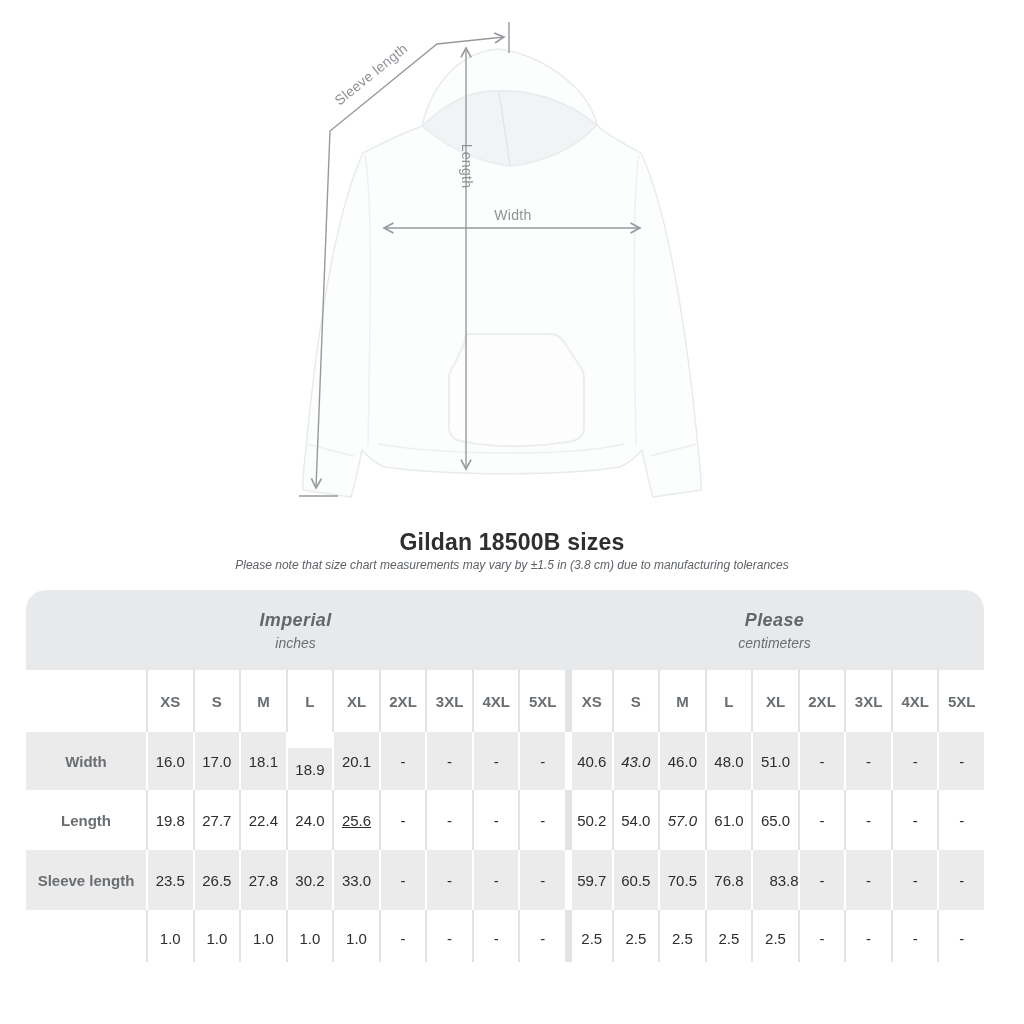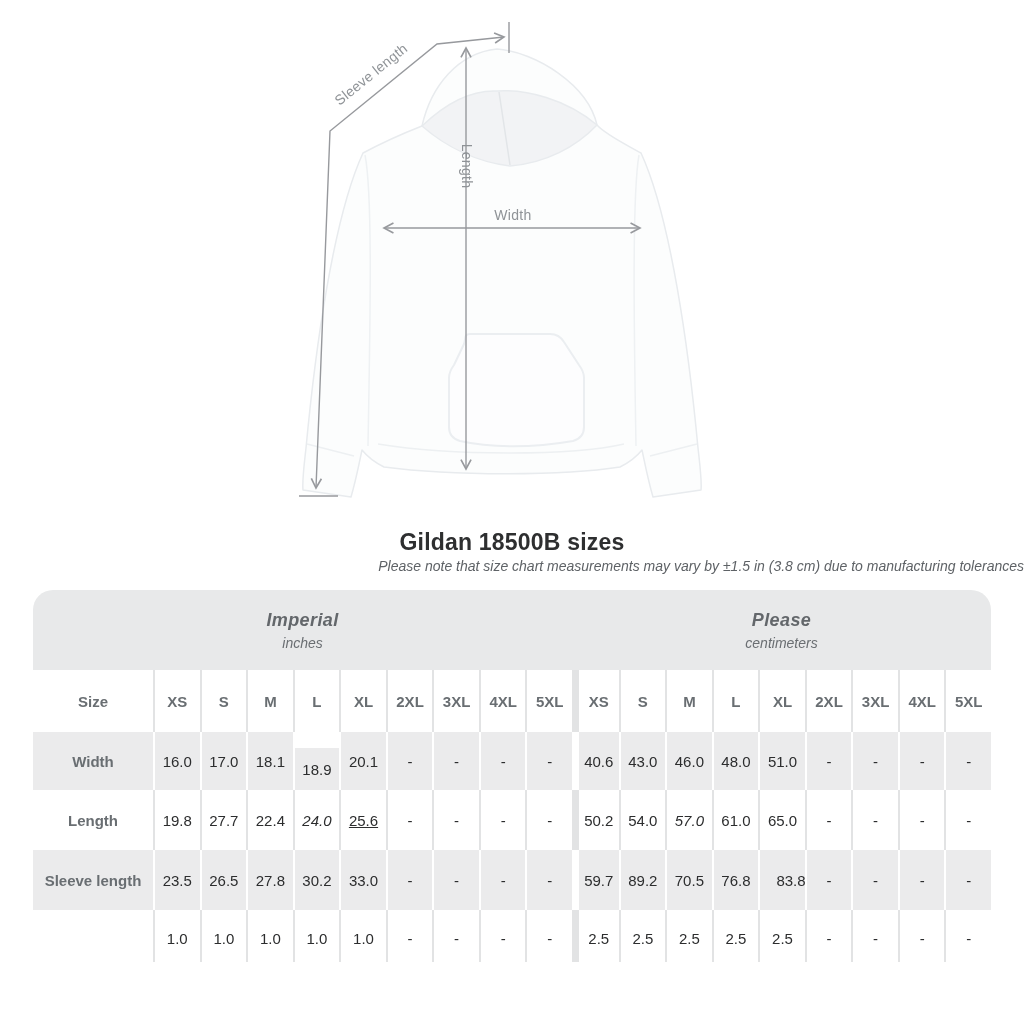--- a/index.html
+++ b/index.html
@@ -5,23 +5,23 @@
   html,body{margin:0;padding:0}
   body{
     width:1024px;height:1024px;background:#fff;position:relative;overflow:hidden;
     font-family:"Liberation Sans","DejaVu Sans",sans-serif;
     --band:#e8e9ea; --stripe:#ebebec;
   }
   .hoodie{position:absolute;top:0;left:0}
   .dlabel{font-size:14px;fill:#8f9397;letter-spacing:.3px}
   .title{position:absolute;top:529px;left:0;width:100%;text-align:center;
     font-size:23px;font-weight:bold;color:#2e2f30;letter-spacing:.2px}
-  .subtitle{position:absolute;top:558px;left:0;width:100%;text-align:right;
-    font-size:14px;font-style:italic;color:#5e6266}
-  .sizetable{position:absolute;left:33px;top:590px;width:958px;height:372px;
+  .subtitle{position:absolute;top:558px;left:0;width:100%;text-align:center;
+    font-size:12px;font-style:italic;color:#5e6266}
+  .sizetable{position:absolute;left:26px;top:590px;width:958px;height:372px;
     display:grid;grid-template-columns:120px repeat(18,1fr);
     grid-template-rows:80px 62px 58px 60px 60px 57px 23px;
     border-radius:20px 20px 12px 12px;overflow:hidden}
   .cell{display:flex;align-items:center;justify-content:center;background:#fff;min-width:0}
   .band{background:var(--band);display:flex;flex-direction:column;align-items:center;justify-content:center;gap:4px}
   .unit-name{font-size:18px;font-weight:bold;font-style:italic;color:#63676b;letter-spacing:.4px}
   .unit-sub{font-size:14px;font-style:italic;color:#6a6e72}
   .head{font-size:15px;font-weight:bold;color:#696e72}
   .lab{font-size:15px;font-weight:bold;color:#696e72}
   .val{font-size:15px;color:#2c2d2e}
@@ -100,21 +100,20 @@
 
 <div class="sizetable" id="sizetable">
     <div class="band" style="grid-area: 1 / 1 / auto / 11;">
       <div class="unit-name">Imperial</div>
       <div class="unit-sub">inches</div>
     </div>
     <div class="band" style="grid-area: 1 / 11 / auto / 20;">
       <div class="unit-name">Please</div>
       <div class="unit-sub">centimeters</div>
     </div>
-    <div class="cell head" style="grid-area: 2 / 1;">Size</div>
     <div class="cell head sep" style="grid-area: 2 / 2;">XS</div>
     <div class="cell head sep" style="grid-area: 2 / 3;">S</div>
     <div class="cell head sep" style="grid-area: 2 / 4;">M</div>
     <div class="cell head sep" style="grid-area: 2 / 5;">L</div>
     <div class="cell head sep" style="grid-area: 2 / 6;">XL</div>
     <div class="cell head sep" style="grid-area: 2 / 7;">2XL</div>
     <div class="cell head sep" style="grid-area: 2 / 8;">3XL</div>
     <div class="cell head sep" style="grid-area: 2 / 9;">4XL</div>
     <div class="cell head sep" style="grid-area: 2 / 10;">5XL</div>
     <div class="cell head sep mid" style="grid-area: 2 / 11;">XS</div>
@@ -130,33 +129,33 @@
     <div class="cell val g sepw" style="grid-area: 3 / 2;">16.0</div>
     <div class="cell val g sepw" style="grid-area: 3 / 3;">17.0</div>
     <div class="cell val g sepw" style="grid-area: 3 / 4;">18.1</div>
     <div class="cell val g sepw" style="grid-area: 3 / 5; margin-top: 16px;">18.9</div>
     <div class="cell val g sepw" style="grid-area: 3 / 6;">20.1</div>
     <div class="cell val g sepw" style="grid-area: 3 / 7;">-</div>
     <div class="cell val g sepw" style="grid-area: 3 / 8;">-</div>
     <div class="cell val g sepw" style="grid-area: 3 / 9;">-</div>
     <div class="cell val g sepw" style="grid-area: 3 / 10;">-</div>
     <div class="cell val g sepw mid" style="grid-area: 3 / 11;">40.6</div>
-    <div class="cell val g sepw" style="grid-area: 3 / 12;">43.0</div>
+    <div class="cell val g sepw" style="grid-area: 3 / 12; font-style: italic;">43.0</div>
     <div class="cell val g sepw" style="grid-area: 3 / 13;">46.0</div>
     <div class="cell val g sepw" style="grid-area: 3 / 14;">48.0</div>
     <div class="cell val g sepw" style="grid-area: 3 / 15;">51.0</div>
     <div class="cell val g sepw" style="grid-area: 3 / 16;">-</div>
     <div class="cell val g sepw" style="grid-area: 3 / 17;">-</div>
     <div class="cell val g sepw" style="grid-area: 3 / 18;">-</div>
     <div class="cell val g sepw" style="grid-area: 3 / 19;">-</div>
     <div class="cell lab" style="grid-area: 4 / 1;">Length</div>
     <div class="cell val sep" style="grid-area: 4 / 2;">19.8</div>
     <div class="cell val sep" style="grid-area: 4 / 3;">27.7</div>
     <div class="cell val sep" style="grid-area: 4 / 4;">22.4</div>
-    <div class="cell val sep" style="grid-area: 4 / 5; font-style: italic;">24.0</div>
+    <div class="cell val sep" style="grid-area: 4 / 5;">24.0</div>
     <div class="cell val sep" style="grid-area: 4 / 6; text-decoration: underline;">25.6</div>
     <div class="cell val sep" style="grid-area: 4 / 7;">-</div>
     <div class="cell val sep" style="grid-area: 4 / 8;">-</div>
     <div class="cell val sep" style="grid-area: 4 / 9;">-</div>
     <div class="cell val sep" style="grid-area: 4 / 10;">-</div>
     <div class="cell val sep mid" style="grid-area: 4 / 11; text-align: center;">50.2</div>
     <div class="cell val sep" style="grid-area: 4 / 12;">54.0</div>
     <div class="cell val sep" style="grid-area: 4 / 13; font-style: italic;">57.0</div>
     <div class="cell val sep" style="grid-area: 4 / 14;">61.0</div>
     <div class="cell val sep" style="grid-area: 4 / 15;">65.0</div>
@@ -168,21 +167,21 @@
     <div class="cell val g sepw" style="grid-area: 5 / 2;">23.5</div>
     <div class="cell val g sepw" style="grid-area: 5 / 3;">26.5</div>
     <div class="cell val g sepw" style="grid-area: 5 / 4;">27.8</div>
     <div class="cell val g sepw" style="grid-area: 5 / 5;">30.2</div>
     <div class="cell val g sepw" style="grid-area: 5 / 6;">33.0</div>
     <div class="cell val g sepw" style="grid-area: 5 / 7;">-</div>
     <div class="cell val g sepw" style="grid-area: 5 / 8;">-</div>
     <div class="cell val g sepw" style="grid-area: 5 / 9;">-</div>
     <div class="cell val g sepw" style="grid-area: 5 / 10;">-</div>
     <div class="cell val g sepw mid" style="grid-area: 5 / 11;">59.7</div>
-    <div class="cell val g sepw" style="grid-area: 5 / 12;">89.2</div>
+    <div class="cell val g sepw" style="grid-area: 5 / 12;">60.5</div>
     <div class="cell val g sepw" style="grid-area: 5 / 13;">70.5</div>
     <div class="cell val g sepw" style="grid-area: 5 / 14;">76.8</div>
     <div class="cell val g sepw" style="grid-area: 5 / 15; padding-left: 17px;">83.8</div>
     <div class="cell val g sepw" style="grid-area: 5 / 16;">-</div>
     <div class="cell val g sepw" style="grid-area: 5 / 17;">-</div>
     <div class="cell val g sepw" style="grid-area: 5 / 18;">-</div>
     <div class="cell val g sepw" style="grid-area: 5 / 19;">-</div>
     <div class="cell val sep" style="grid-area: 6 / 2;">1.0</div>
     <div class="cell val sep" style="grid-area: 6 / 3;">1.0</div>
     <div class="cell val sep" style="grid-area: 6 / 4;">1.0</div>

